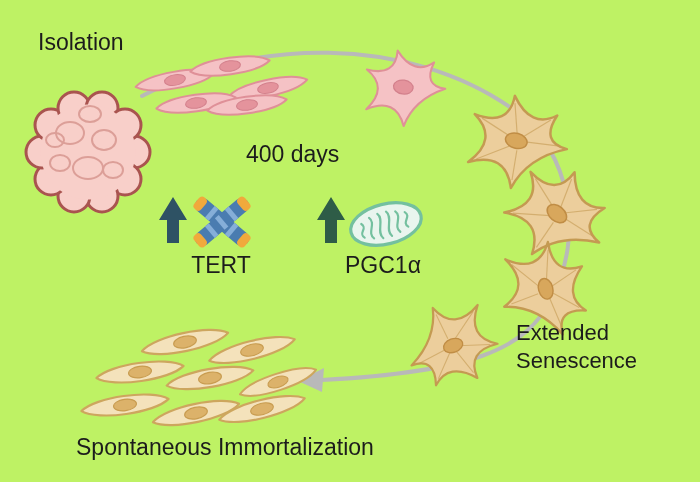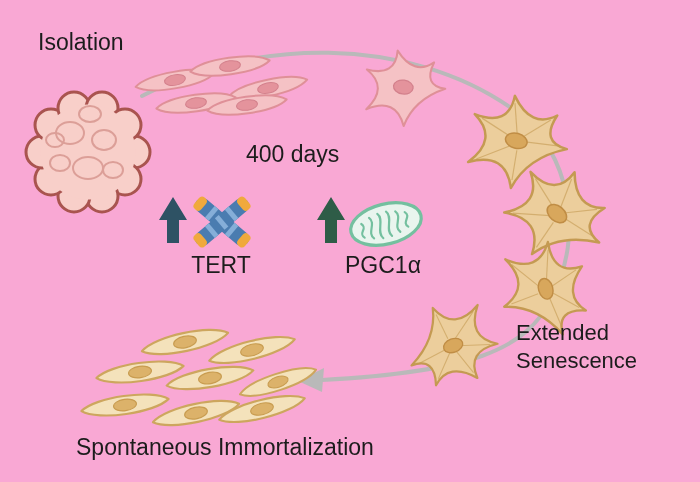--- a/index.html
+++ b/index.html
@@ -1,16 +1,16 @@
 <!DOCTYPE html>
 <html><head>
 <meta charset="utf-8">
 <style>
   html,body { margin:0; padding:0; background:#ffffff; }
-  .stage { position:relative; width:700px; height:482px; background:#f9a8d4; overflow:hidden; }
+  .stage { position:relative; width:700px; height:482px; background:#bef264; overflow:hidden; }
   svg { display:block; }
   text { font-family:"Liberation Sans", sans-serif; fill:#1c1c1c; }
   .label  { font-size:23px; }
   .label-sm { font-size:22px; }
 </style>
 </head>
 <body>
 
 <div class="stage">
 <svg width="700" height="482" viewBox="0 0 700 482">

